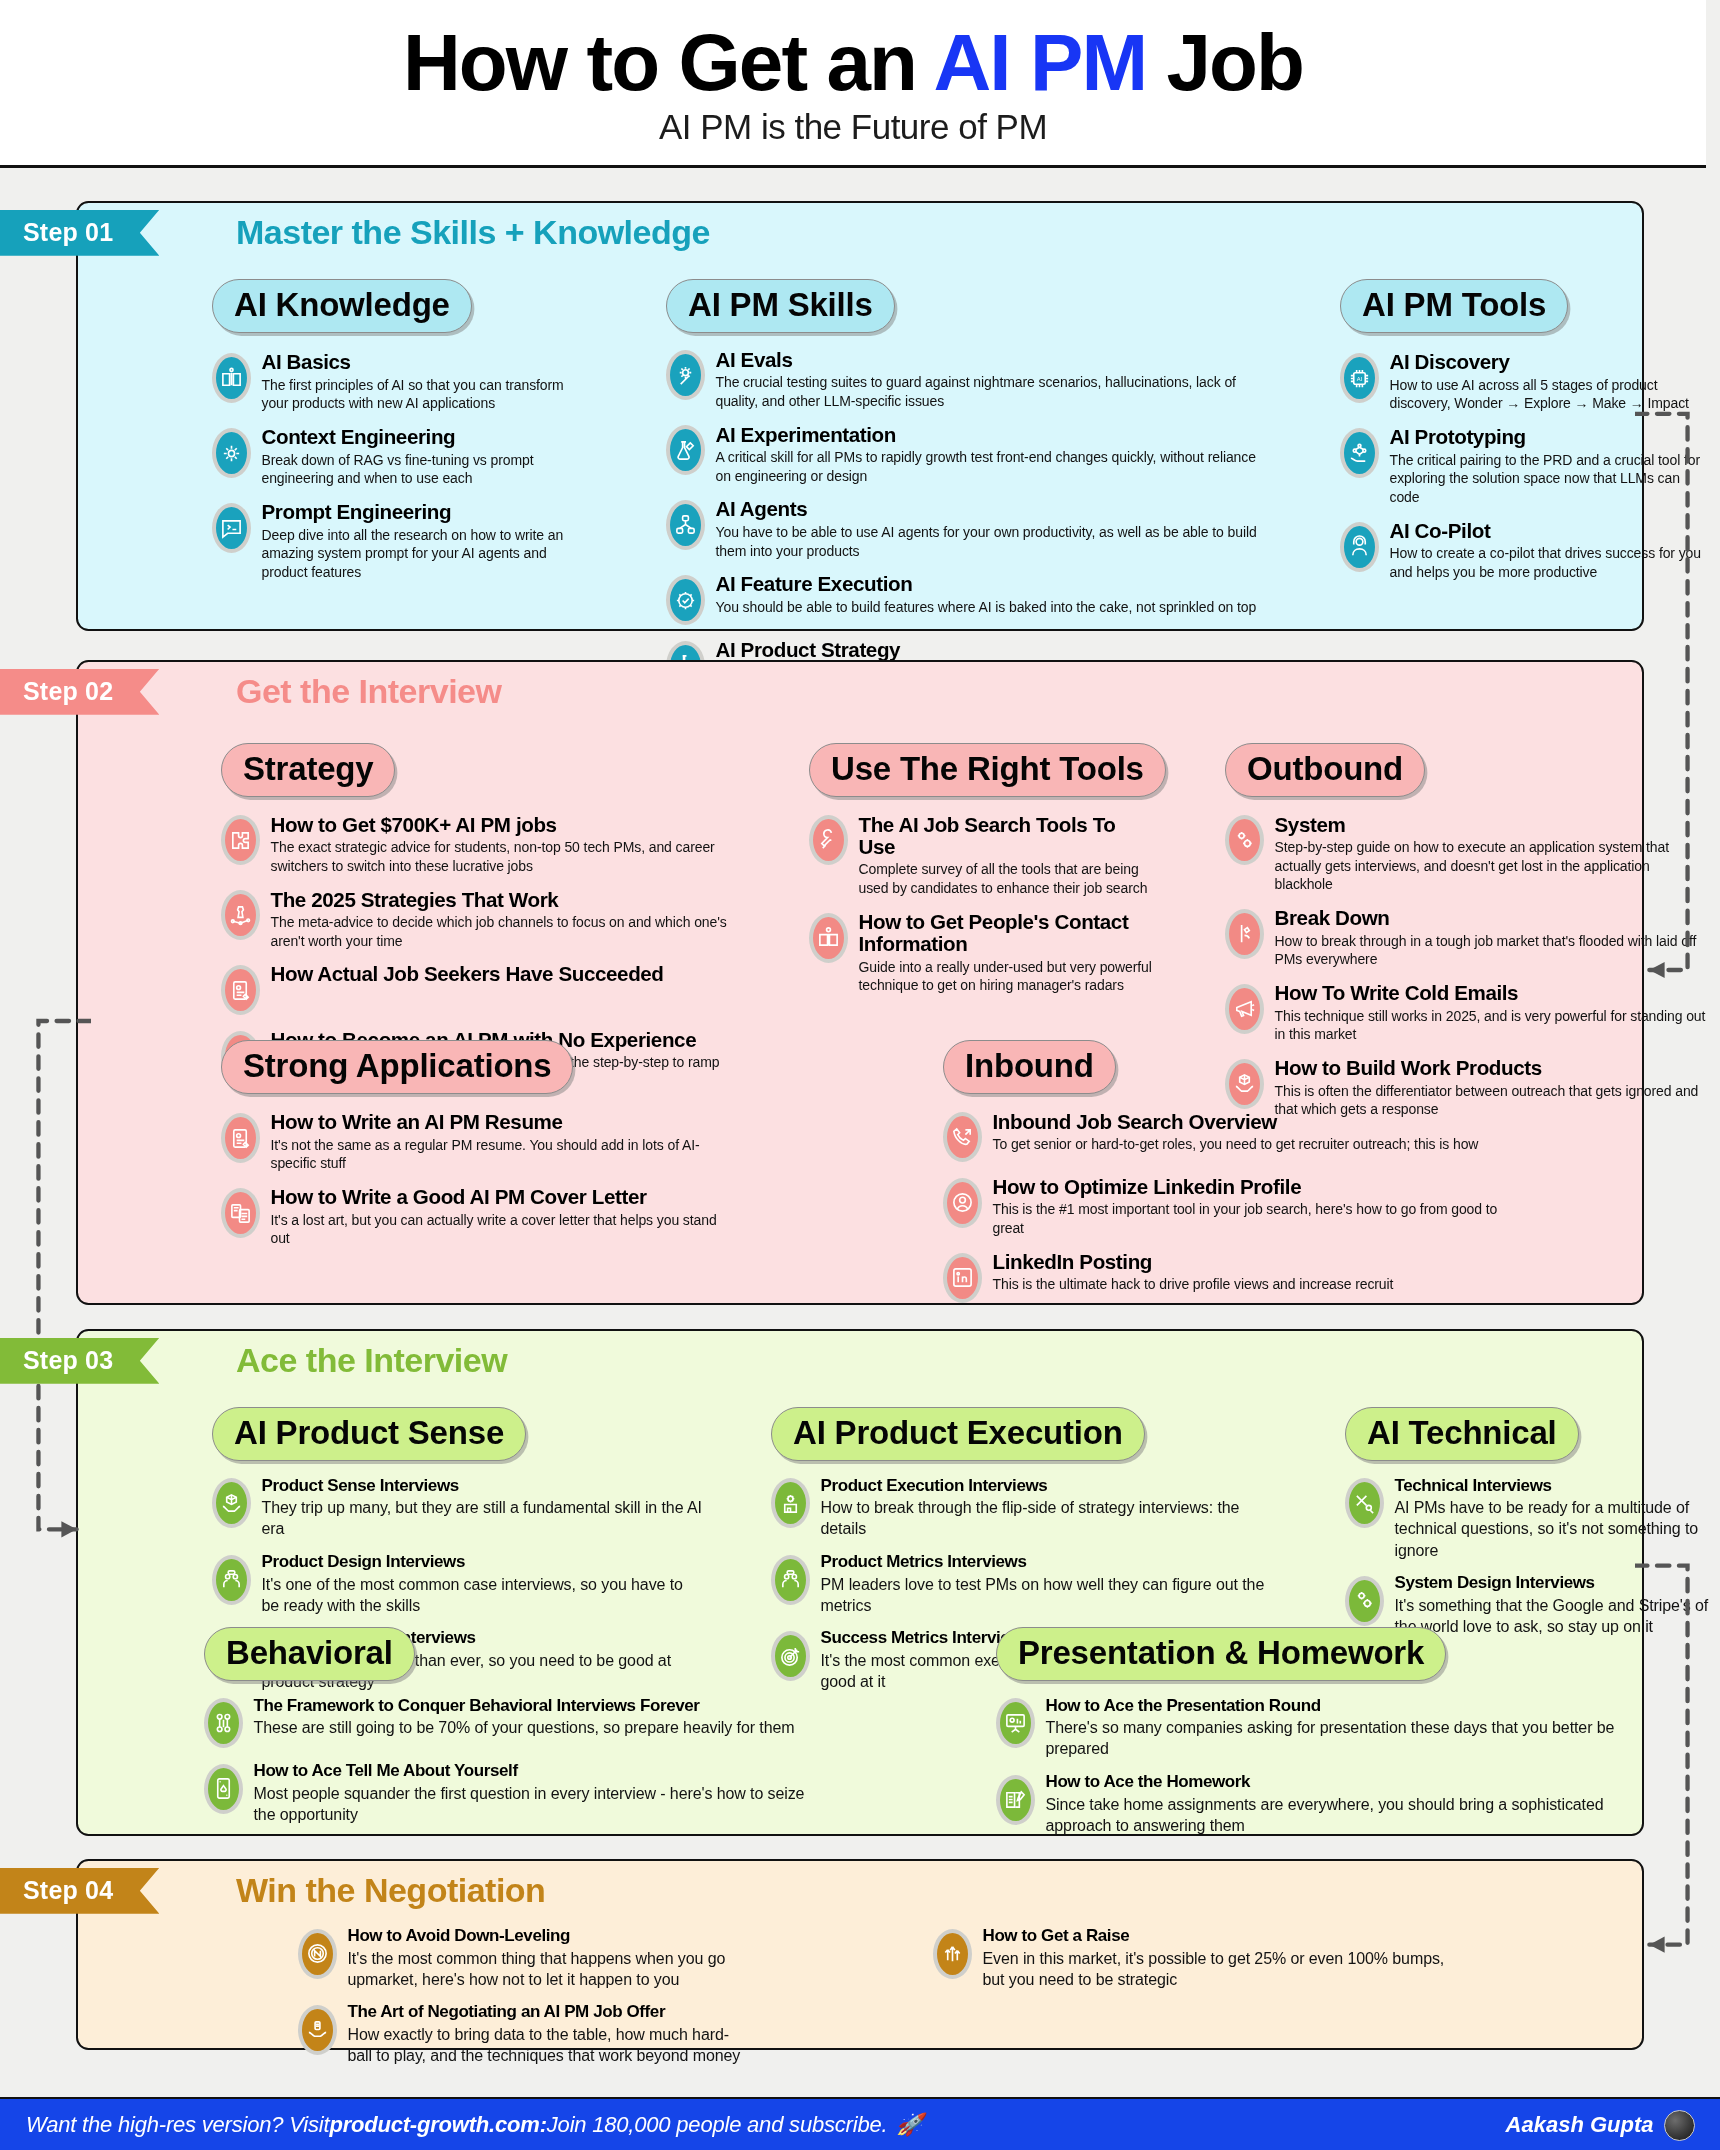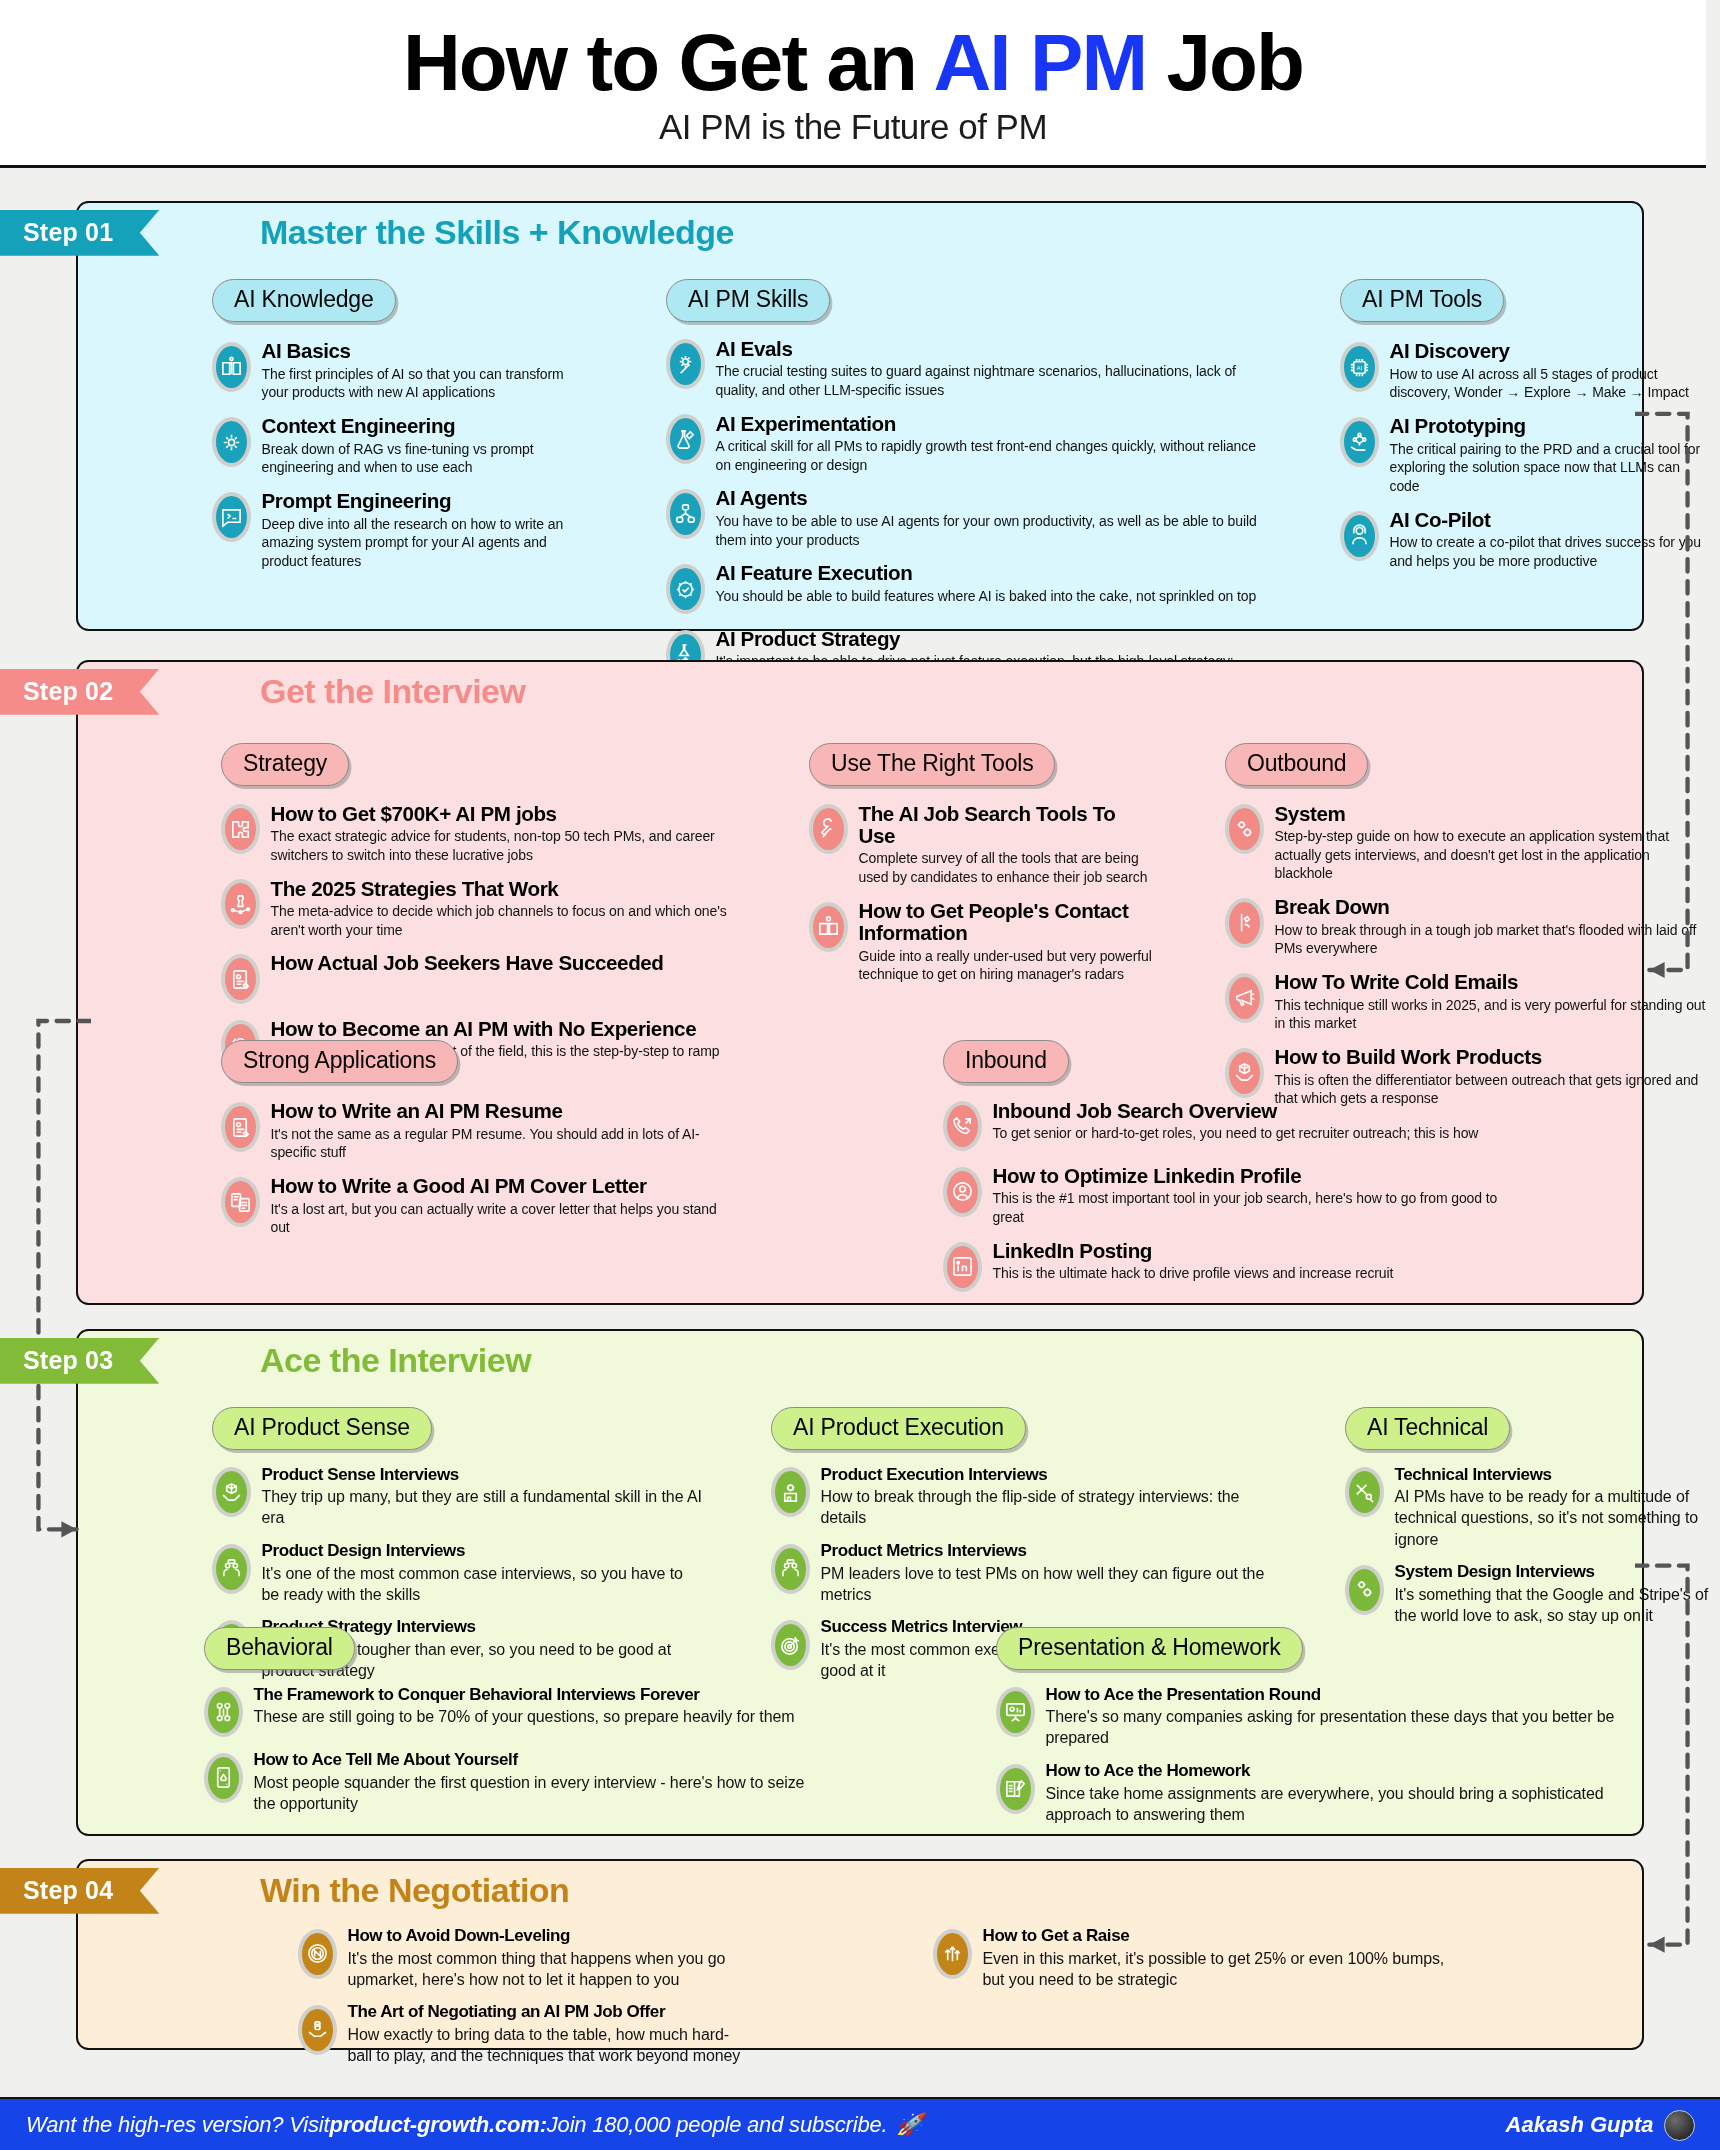--- a/index.html
+++ b/index.html
@@ -72,21 +72,20 @@
     filter: brightness(0.88);
   }
   .step-title {
     position: absolute;
     top: 9.6px;
     left: 158px;
     font-size: 34px;
     font-weight: 700;
     letter-spacing: -0.5px;
     z-index: 3;
-    margin-left: 24px;
   }
 
   
   .s1 { background: #d9f7fc; }
   .s1 .flag { background: #16a1bb; }
   .s1 .step-title { color: #16a1bb; }
   .s2 { background: #fce0e1; }
   .s2 .flag { background: #f58c89; }
   .s2 .step-title { color: #f58c89; }
   .s3 { background: #f0fadb; }
@@ -95,22 +94,22 @@
   .s4 { background: #fdeed8; }
   .s4 .flag { background: #c28419; }
   .s4 .step-title { color: #c28419; }
 
   
   .pill {
     display: inline-block;
     border: 1.9px solid #8c8c8c;
     border-radius: 33px;
     padding: 6.2px 21px 8.1px 21px;
-    font-size: 23px;
-    font-weight: 400;
+    font-size: 33px;
+    font-weight: 700;
     color: #050505;
     letter-spacing: -0.2px;
     box-shadow: 2.4px 2.9px 0 rgba(120,120,120,0.45);
     white-space: nowrap;
   }
   .s1 .pill { background: #aee8f2; }
   .s2 .pill { background: #f9b6b6; }
   .s3 .pill { background: #cdf08b; }
 
   

